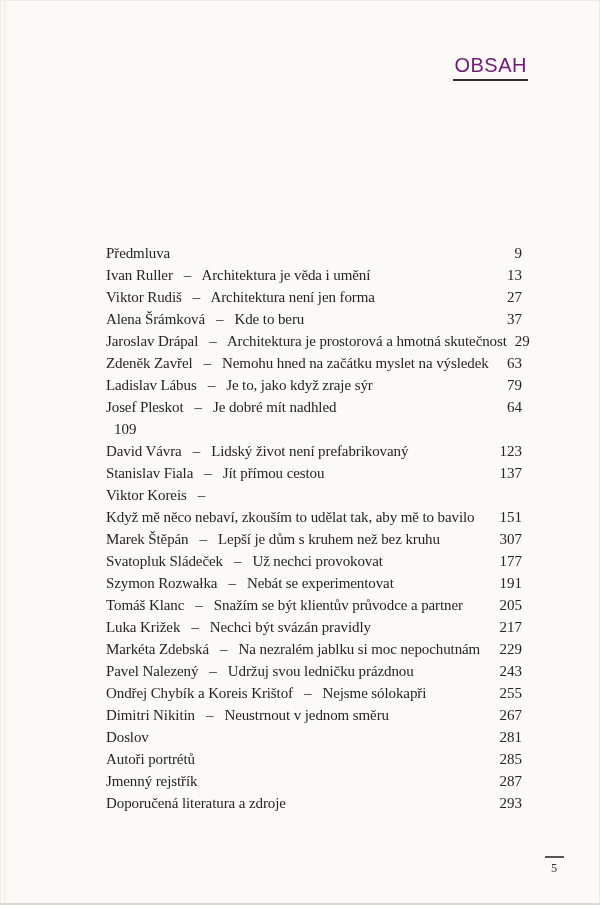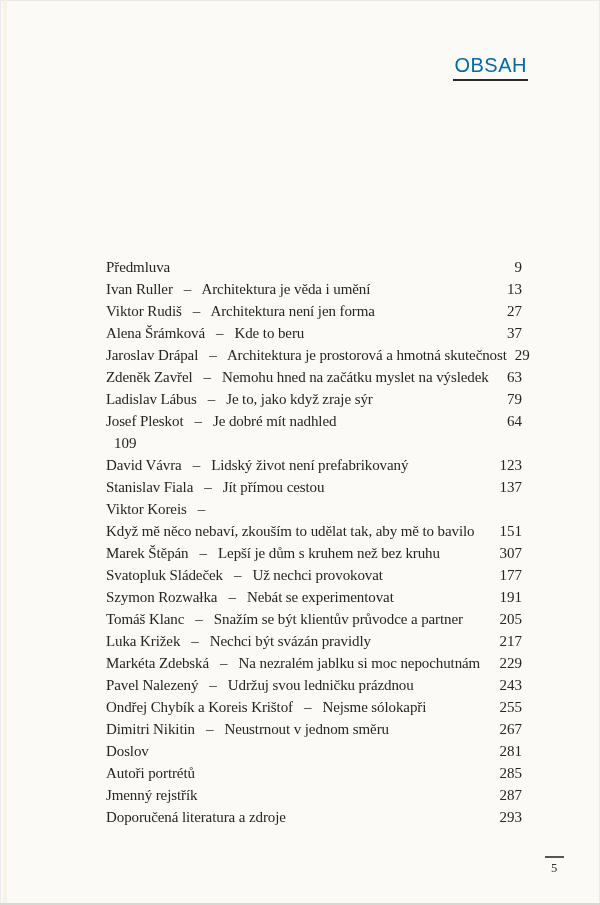--- a/index.html
+++ b/index.html
@@ -33,29 +33,29 @@
   .header {
     position: absolute;
     top: 55px;
     right: 72px;
     margin: 0;
     font-family: "Liberation Sans", sans-serif;
     font-size: 20px;
     font-weight: 400;
     letter-spacing: 0.5px;
     line-height: 1;
-    color: #0369a1;
+    color: #701a75;
     border-bottom: 2px solid #2b2b29;
     padding: 0 1px 4px 1px;
   }
 
   .toc {
     position: absolute;
     left: 106px;
-    top: 256px;
+    top: 242px;
     width: 416px;
   }
   .row {
     display: flex;
     justify-content: space-between;
     align-items: baseline;
     height: 22px;
     font-size: 15px;
     line-height: 22px;
     letter-spacing: -0.1px;

